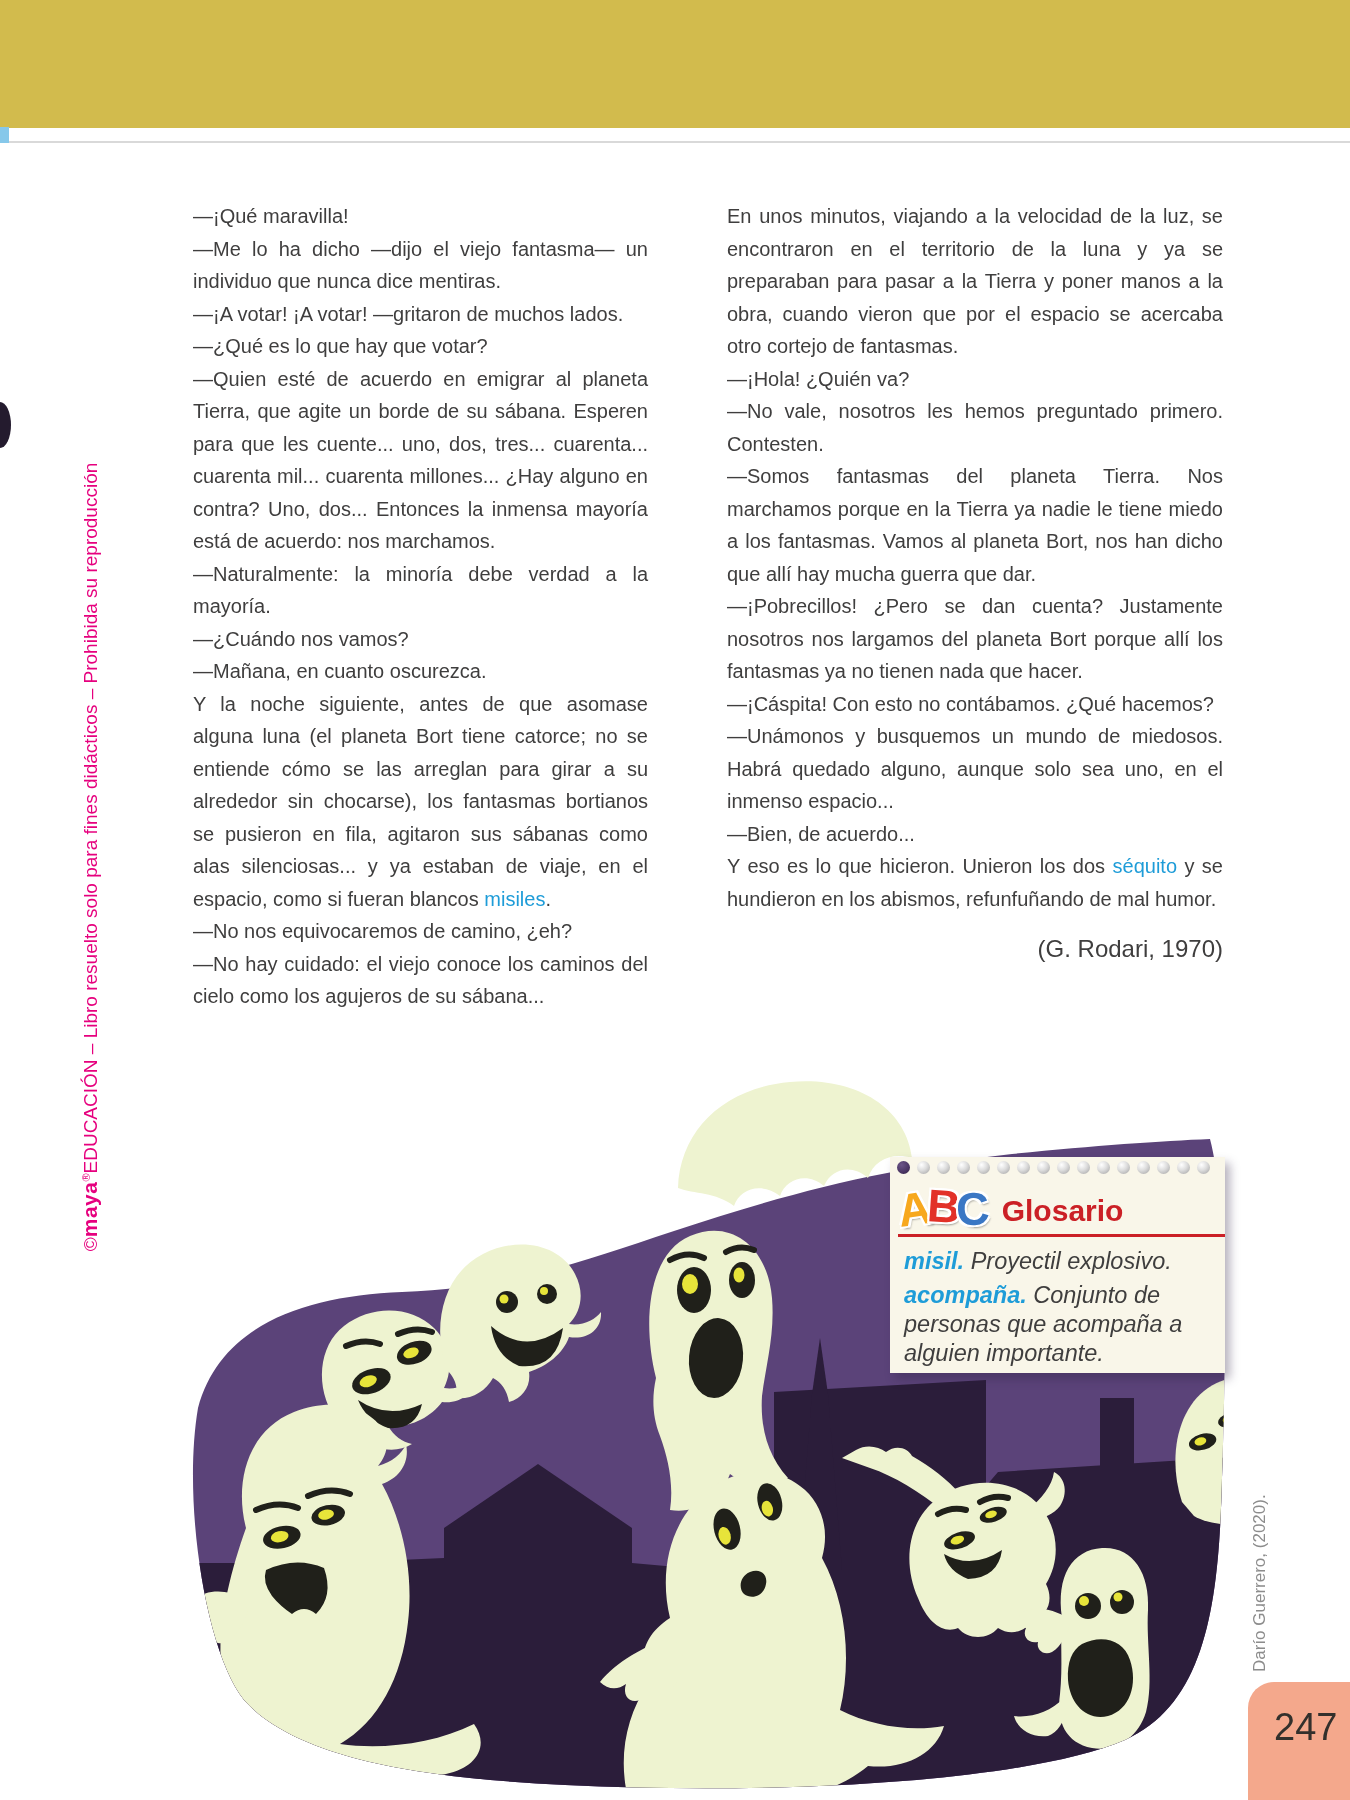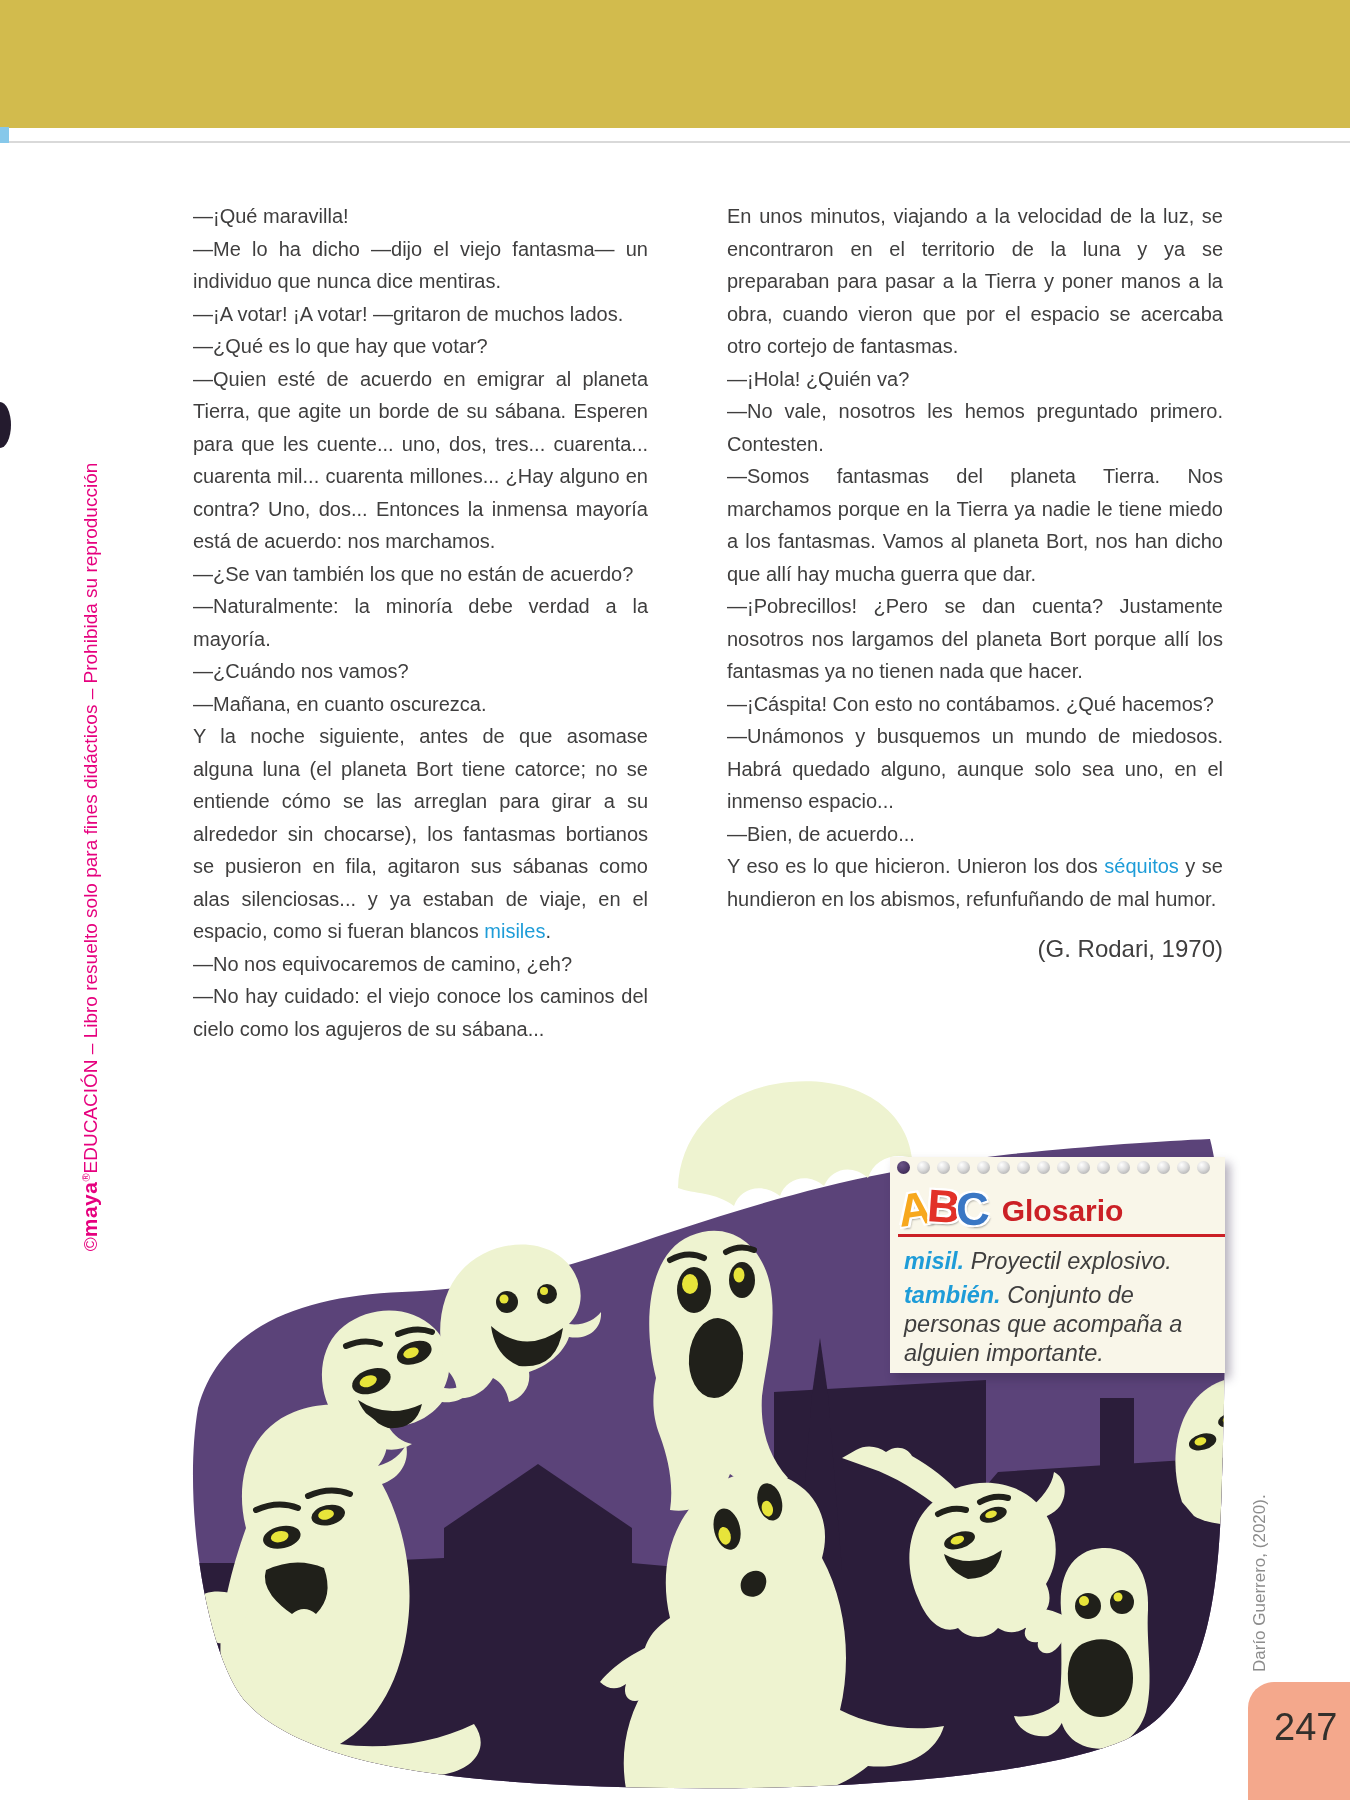--- a/index.html
+++ b/index.html
@@ -73,40 +73,39 @@
   <div class="crescent"></div>
 
   <div class="v-left"><span>©</span><b class="brand">maya</b><sup>®</sup><span>EDUCACIÓN</span><span> – Libro resuelto solo para fines didácticos – Prohibida su reproducción</span></div>
 
   <div class="col col-left" id="col-left">
       <p class="story"><span>—¡Qué maravilla!</span></p>
       <p class="story"><span>—Me lo ha dicho —dijo el viejo fantasma— un individuo que nunca dice mentiras.</span></p>
       <p class="story"><span>—¡A votar! ¡A votar! —gritaron de muchos lados.</span></p>
       <p class="story"><span>—¿Qué es lo que hay que votar?</span></p>
       <p class="story"><span>—Quien esté de acuerdo en emigrar al planeta Tierra, que agite un borde de su sábana. Esperen para que les cuente... uno, dos, tres... cuarenta... cuarenta mil... cuarenta millones... ¿Hay alguno en contra? Uno, dos... Entonces la inmensa mayoría está de acuerdo: nos marchamos.</span></p>
-      <p class="story"><span>—¿Se van también los que no están de acuerdo?</span></p>
       <p class="story"><span>—Naturalmente: la minoría debe verdad a la mayoría.</span></p>
       <p class="story"><span>—¿Cuándo nos vamos?</span></p>
       <p class="story"><span>—Mañana, en cuanto oscurezca.</span></p>
       <p class="story"><span>Y la noche siguiente, antes de que asomase alguna luna (el planeta Bort tiene catorce; no se entiende cómo se las arreglan para girar a su alrededor sin chocarse), los fantasmas bortianos se pusieron en fila, agitaron sus sábanas como alas silenciosas... y ya estaban de viaje, en el espacio, como si fueran blancos </span><span class="term-link">misiles</span><span>.</span></p>
       <p class="story"><span>—No nos equivocaremos de camino, ¿eh?</span></p>
       <p class="story"><span>—No hay cuidado: el viejo conoce los caminos del cielo como los agujeros de su sábana...</span></p>
     </div>
 
   <div class="col col-right">
     <div id="col-right-paras">
         <p class="story"><span>En unos minutos, viajando a la velocidad de la luz, se encontraron en el territorio de la luna y ya se preparaban para pasar a la Tierra y poner manos a la obra, cuando vieron que por el espacio se acercaba otro cortejo de fantasmas.</span></p>
         <p class="story"><span>—¡Hola! ¿Quién va?</span></p>
         <p class="story"><span>—No vale, nosotros les hemos preguntado primero. Contesten.</span></p>
         <p class="story"><span>—Somos fantasmas del planeta Tierra. Nos marchamos porque en la Tierra ya nadie le tiene miedo a los fantasmas. Vamos al planeta Bort, nos han dicho que allí hay mucha guerra que dar.</span></p>
         <p class="story"><span>—¡Pobrecillos! ¿Pero se dan cuenta? Justamente nosotros nos largamos del planeta Bort porque allí los fantasmas ya no tienen nada que hacer.</span></p>
         <p class="story"><span>—¡Cáspita! Con esto no contábamos. ¿Qué hacemos?</span></p>
         <p class="story"><span>—Unámonos y busquemos un mundo de miedosos. Habrá quedado alguno, aunque solo sea uno, en el inmenso espacio...</span></p>
         <p class="story"><span>—Bien, de acuerdo...</span></p>
-        <p class="story"><span>Y eso es lo que hicieron. Unieron los dos </span><span class="term-link">séquitos</span><span> y se hundieron en los abismos, refunfuñando de mal humor.</span></p>
+        <p class="story"><span>Y eso es lo que hicieron. Unieron los dos </span><span class="term-link">séquito</span><span> y se hundieron en los abismos, refunfuñando de mal humor.</span></p>
       </div>
     <div class="attribution">(G. Rodari, 1970)</div>
   </div>
 
   <svg class="illo" viewBox="0 0 1090 742" aria-hidden="true">
     <defs>
       <clipPath id="blobClip">
         <path d="M48 350 C70 268 152 238 252 234 C364 229 424 206 524 173 C644 133 742 109 862 96 C940 88 1012 83 1060 81 C1078 150 1076 300 1072 420 C1069 540 1058 645 975 682 C875 724 635 737 415 727 C275 720 148 702 94 642 C56 595 32 445 48 350 Z"></path>
       </clipPath>
     </defs>
@@ -242,21 +241,21 @@
         <div class="dot"></div>
         <div class="dot"></div>
       </div>
     <div class="g-head">
       <span class="abc" id="abc"><span class="l0" style="color: rgb(247, 168, 30);">A</span><span class="l1" style="color: rgb(226, 49, 40);">B</span><span class="l2" style="color: rgb(58, 119, 196);">C</span></span>
       <span class="g-title">Glosario</span>
     </div>
     <div class="g-rule"></div>
     <div class="g-entries" id="g-entries">
         <p><span class="g-term">misil. </span><span>Proyectil explosivo.</span></p>
-        <p><span class="g-term">también. </span><span>Conjunto de personas que acompaña a alguien importante.</span></p>
+        <p><span class="g-term">acompaña. </span><span>Conjunto de personas que acompaña a alguien importante.</span></p>
       </div>
   </div>
 
   <div class="credit">Darío Guerrero, (2020).</div>
 
   <div class="pagenum">
     <span>247</span>
   </div>
 
 </div>

